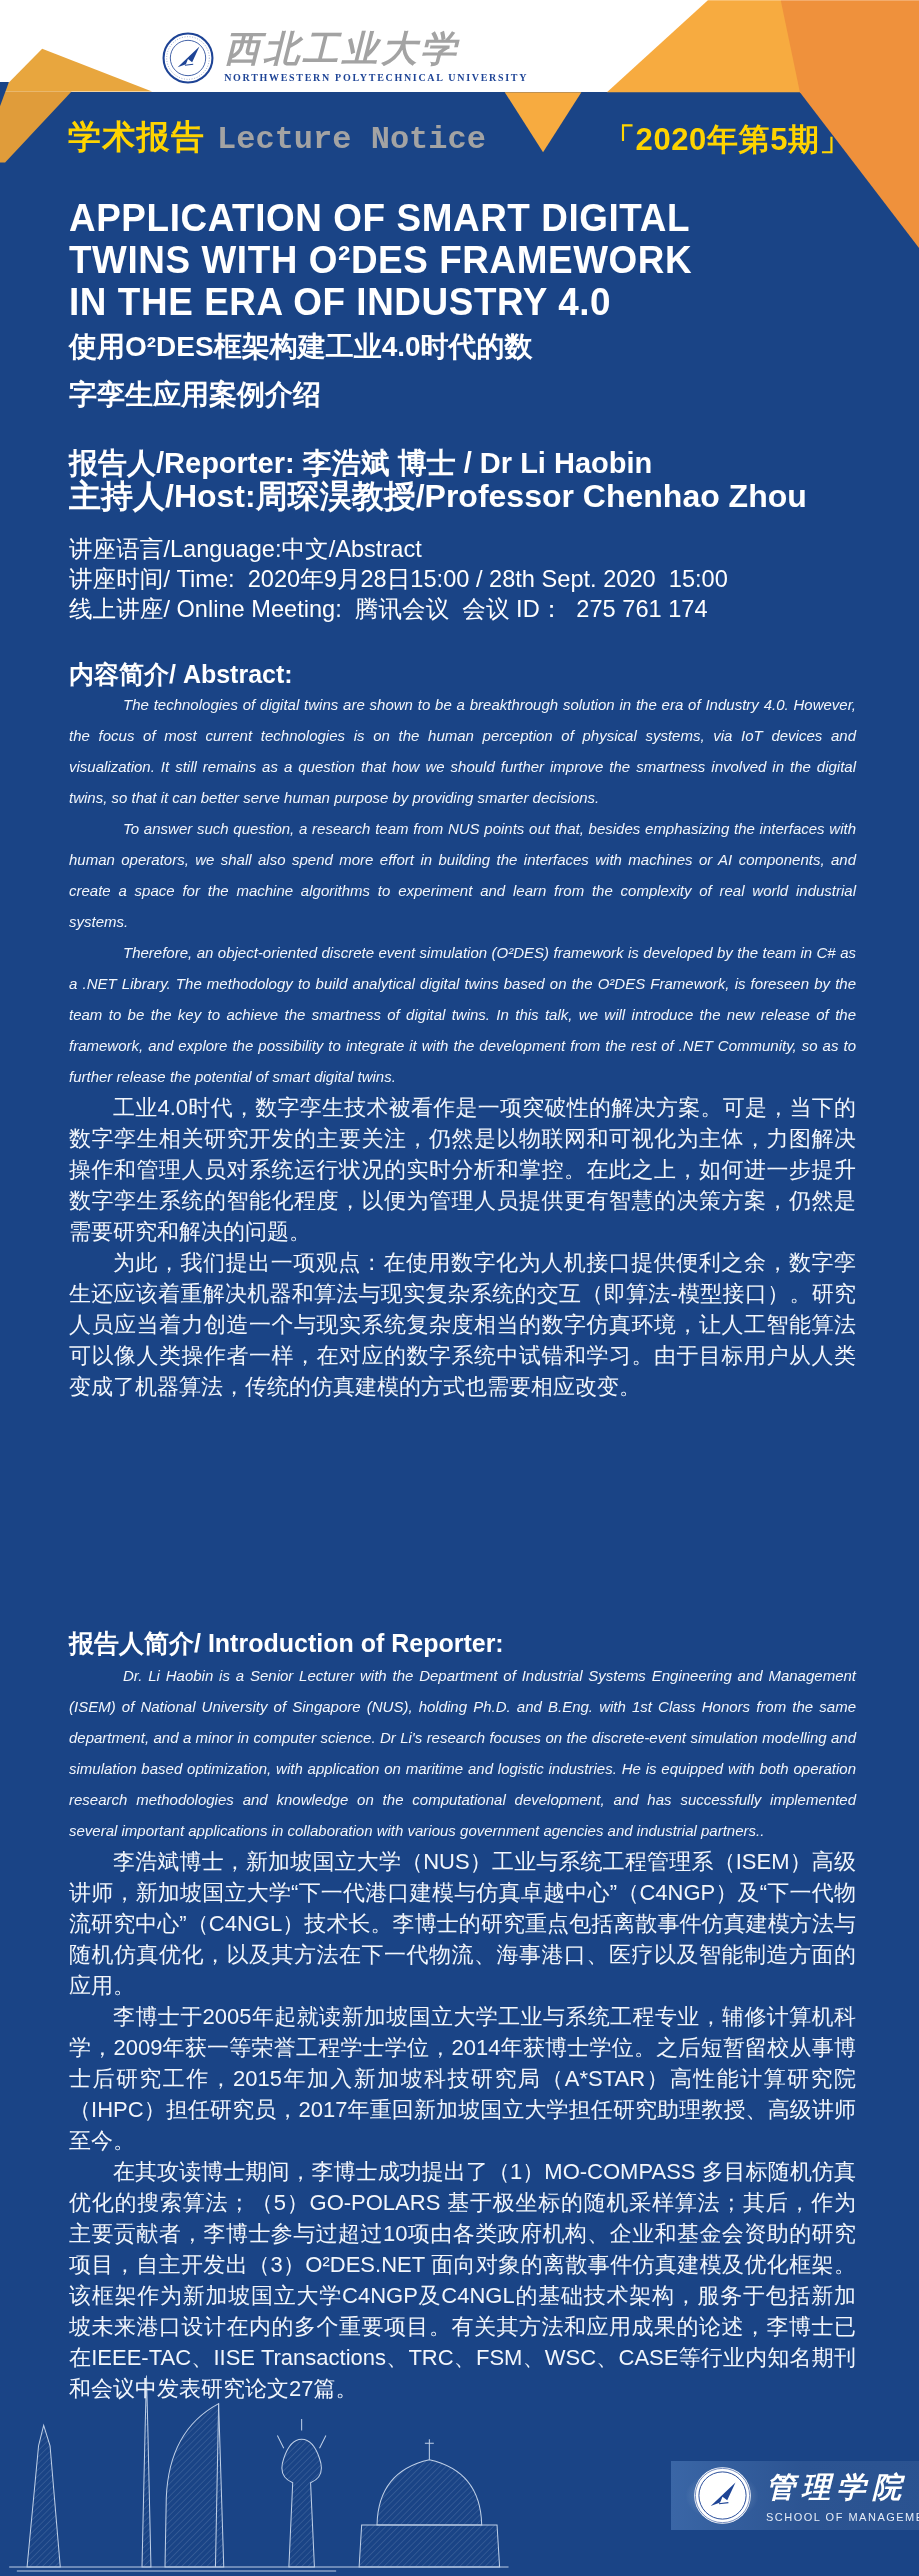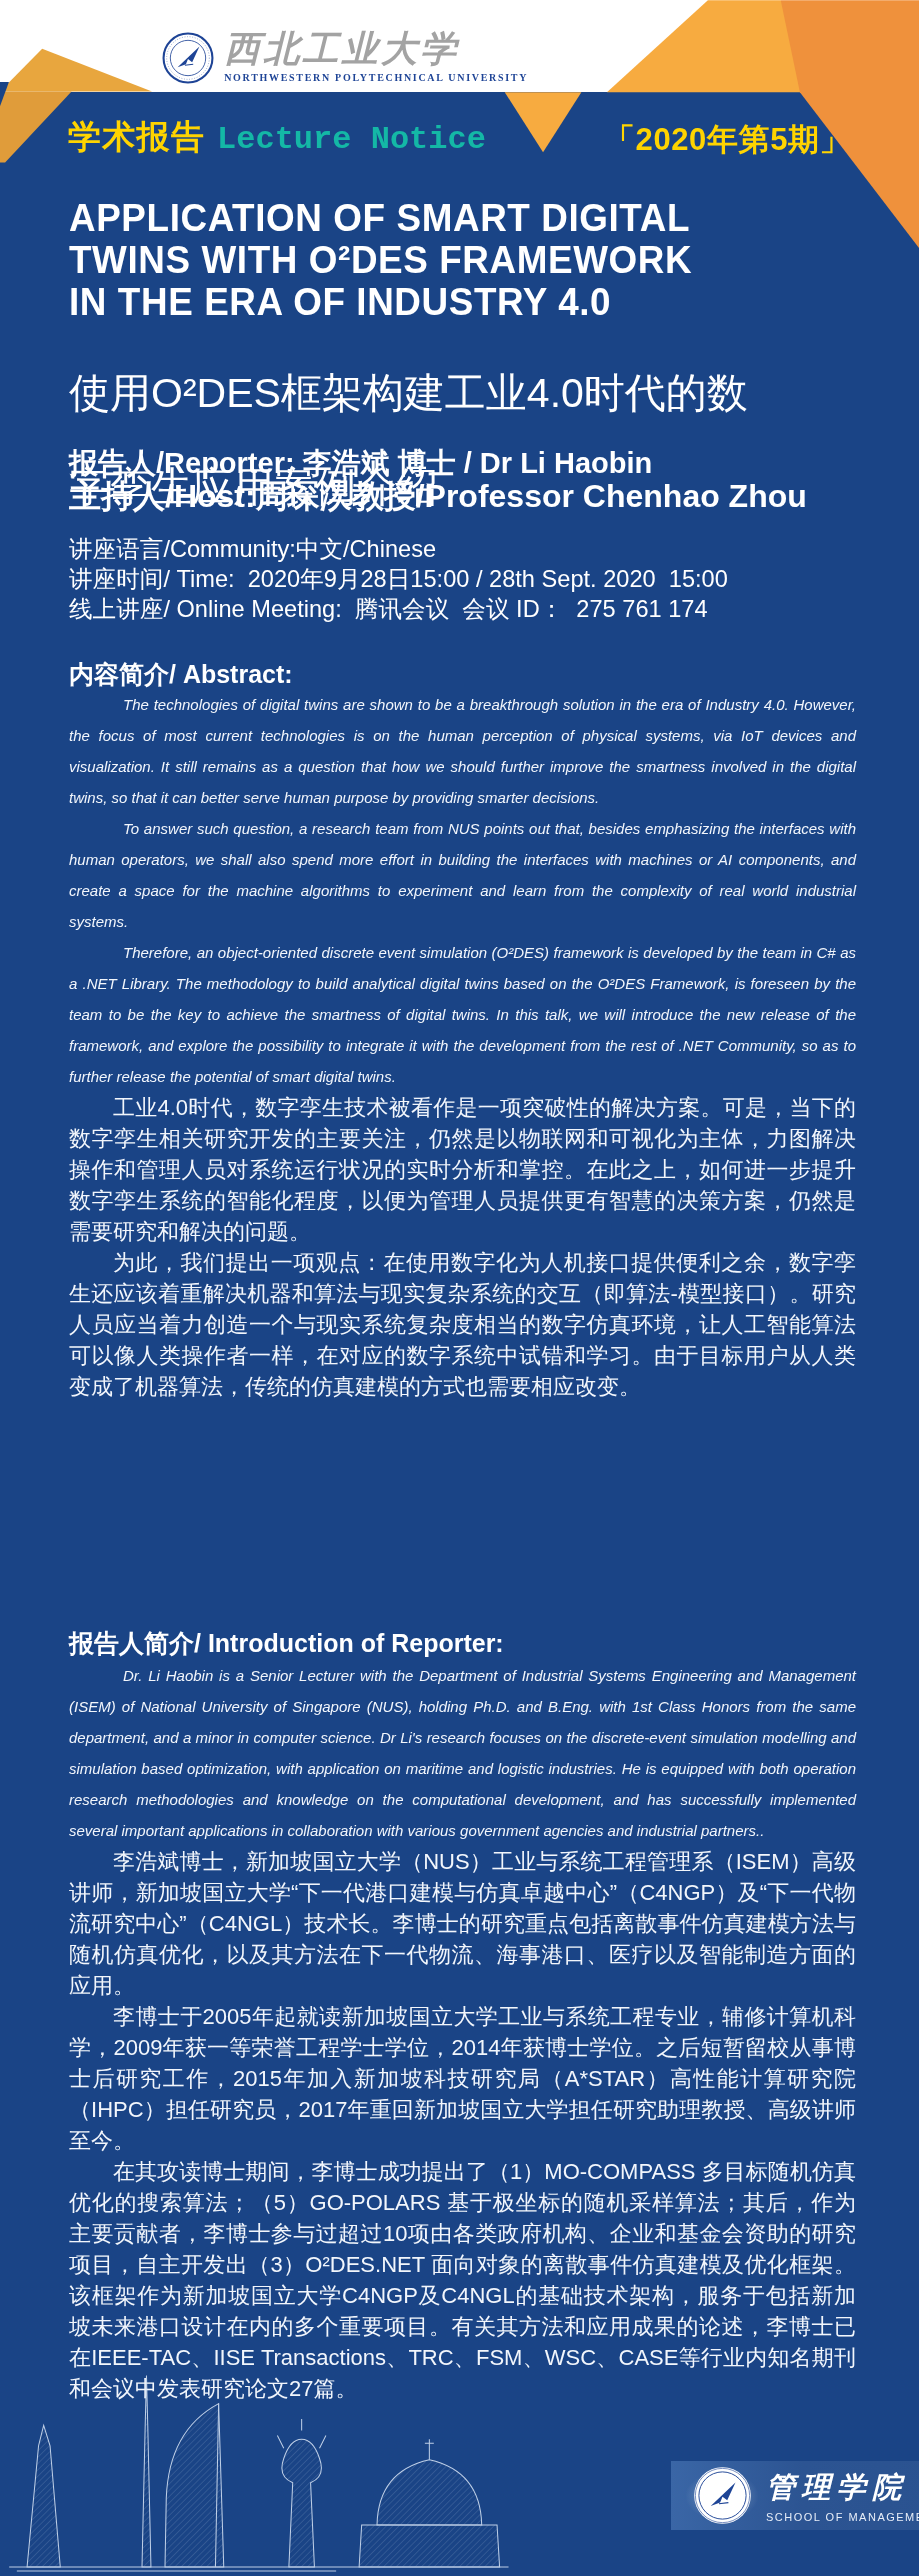--- a/index.html
+++ b/index.html
@@ -14,29 +14,29 @@
   .uni-names{margin-left:10.2px;}
   .uni-zh{font-size:36px;line-height:40px;font-weight:bold;font-style:italic;
           letter-spacing:3.2px;color:#a3a3a3;}
   .uni-en{font-family:"Liberation Serif", serif;font-size:10px;font-weight:600;
           letter-spacing:1.7px;color:#1e4496;margin-top:2.6px;white-space:nowrap;}
 
   
   .banner{position:absolute;left:68px;top:115px;white-space:nowrap;}
   .banner .zh{font-size:33px;font-weight:bold;color:#ffd400;letter-spacing:1.3px;}
   .banner .en{font-family:"Liberation Mono", monospace;font-size:32px;font-weight:bold;
-              color:#14b8a6;margin-left:9px;}
+              color:#a3a3a3;margin-left:9px;}
   .issue{position:absolute;left:604px;top:119px;font-size:31px;font-weight:bold;
          color:#ffd400;white-space:nowrap;letter-spacing:0.6px;}
 
   
   .title{position:absolute;left:69px;top:197px;width:792px;}
   .title .en{font-size:38px;line-height:42px;font-weight:bold;letter-spacing:0.6px;
              transform:scaleX(.97);transform-origin:0 0;white-space:nowrap;}
-  .title .zh{font-size:41px;line-height:48px;font-weight:normal;white-space:nowrap;margin-top:46px;}
+  .title .zh{font-size:28px;line-height:48px;font-weight:bold;white-space:nowrap;}
 
   
   .people{position:absolute;left:69px;top:446px;}
   .people .reporter{font-size:29px;font-weight:bold;line-height:35px;white-space:nowrap;}
   .people .host{font-size:32px;font-weight:bold;line-height:31px;white-space:nowrap;}
 
   
   .meta{position:absolute;left:69px;top:534px;font-size:23.6px;line-height:30px;}
   .meta div{white-space:pre-wrap;}
 
@@ -106,21 +106,21 @@
     <div class="zh">使用O²DES框架构建工业4.0时代的数</div>
     <div class="zh">字孪生应用案例介绍</div>
   </div>
 
   <div class="people">
     <div class="reporter">报告人/Reporter: 李浩斌 博士 / Dr Li Haobin</div>
     <div class="host">主持人/Host:周琛淏教授/Professor Chenhao Zhou</div>
   </div>
 
   <div class="meta">
-    <div>讲座语言/Community:中文/Chinese</div>
+    <div>讲座语言/Language:中文/Abstract</div>
     <div>讲座时间/ Time:  2020年9月28日15:00 / 28th Sept. 2020  15:00</div>
     <div>线上讲座/ Online Meeting:  腾讯会议  会议 ID：  275 761 174</div>
   </div>
 
   <div class="section-heading abstract-heading">内容简介/ Abstract:</div>
   <div class="body-text abstract-body">
     <p class="en">The technologies of digital twins are shown to be a breakthrough solution in the era of Industry 4.0. However, the focus of most current technologies is on the human perception of physical systems, via IoT devices and visualization. It still remains as a question that how we should further improve the smartness involved in the digital twins, so that it can better serve human purpose by providing smarter decisions.</p>
     <p class="en">To answer such question, a research team from NUS points out that, besides emphasizing the interfaces with human operators, we shall also spend more effort in building the interfaces with machines or AI components, and create a space for the machine algorithms to experiment and learn from the complexity of real world industrial systems.</p>
     <p class="en">Therefore, an object-oriented discrete event simulation (O²DES) framework is developed by the team in C# as a .NET Library. The methodology to build analytical digital twins based on the O²DES Framework, is foreseen by the team to be the key to achieve the smartness of digital twins. In this talk, we will introduce the new release of the framework, and explore the possibility to integrate it with the development from the rest of .NET Community, so as to further release the potential of smart digital twins.</p>
     <p class="cn">工业4.0时代，数字孪生技术被看作是一项突破性的解决方案。可是，当下的数字孪生相关研究开发的主要关注，仍然是以物联网和可视化为主体，力图解决操作和管理人员对系统运行状况的实时分析和掌控。在此之上，如何进一步提升数字孪生系统的智能化程度，以便为管理人员提供更有智慧的决策方案，仍然是需要研究和解决的问题。</p>

